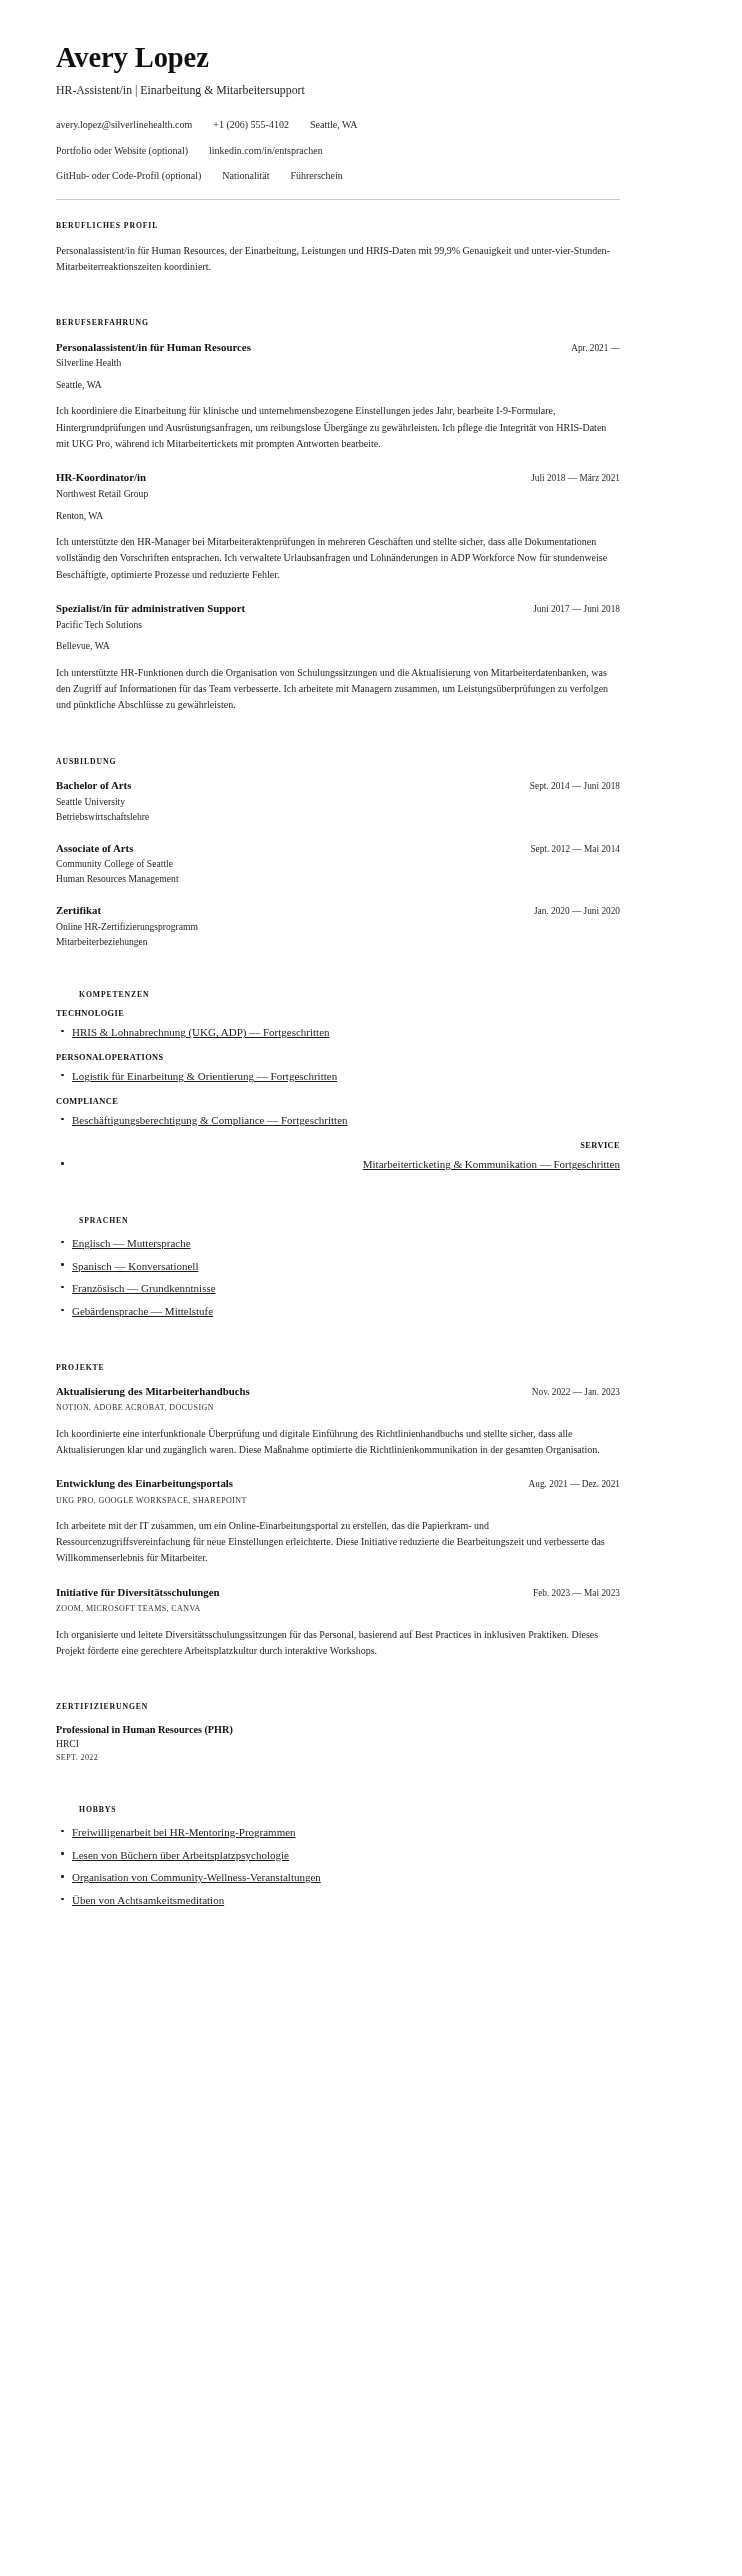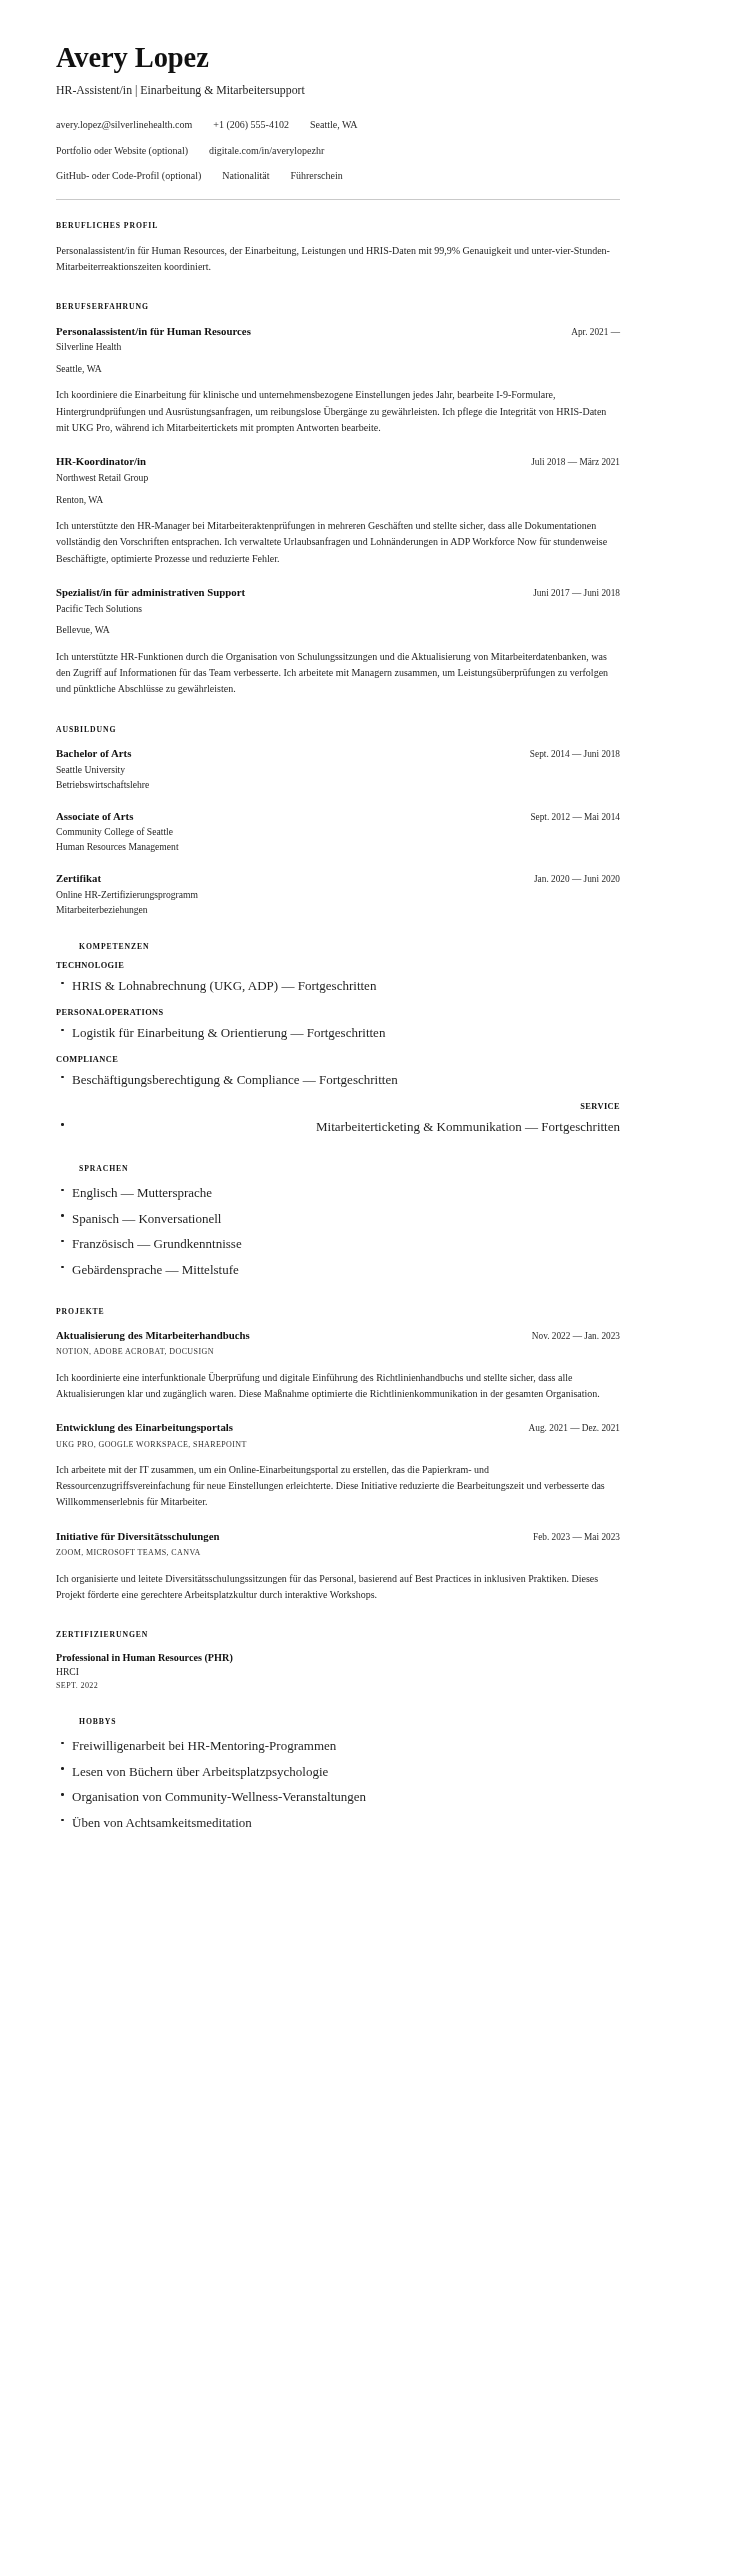--- a/index.html
+++ b/index.html
@@ -49,21 +49,21 @@
   .contact-row .ci { margin-right: 21px; white-space: nowrap; }
   .contact-row .ci:last-child { margin-right: 0; }
 
   .rule {
     border: 0;
     border-top: 0.6px solid #c9c9c9;
     margin: 16px 0 21px 0;
   }
 
   
-  .section { margin: 0 0 16px 0; }
+  .section { margin: 16px 0 16px 0; }
   .section-title {
     font-size: 7.7px;
     font-weight: bold;
     letter-spacing: 0.9px;
     text-transform: uppercase;
     margin: 0 0 12.4px 0;
     color: #111111;
   }
   .section-title.tight { margin-bottom: 10px; padding-left: 23px; }
 
@@ -139,26 +139,27 @@
     margin: 0 0 6.2px 0;
     color: #111111;
   }
 
   ul.bullets {
     list-style: none;
     margin: 0;
     padding: 0;
   }
   ul.bullets li {
-    font-size: 13px;
+    font-size: 11px;
     line-height: 1.5;
     color: #1f1f1f;
     position: relative;
     padding-left: 16px;
     margin: 0 0 6.2px 0;
+    text-decoration: underline;
   }
   ul.bullets li:last-child { margin-bottom: 0; }
   ul.bullets li::before {
     content: "";
     position: absolute;
     left: 5px;
     top: 5.6px;
     width: 2.5px;
     height: 2.5px;
     background: #1f1f1f;
@@ -197,21 +198,21 @@
     <p class="headline">HR-Assistent/in | Einarbeitung &amp; Mitarbeitersupport</p>
 
     <div class="contact-row">
       <span class="ci">avery.lopez@silverlinehealth.com</span>
       <span class="ci">+1 (206) 555-4102</span>
       <span class="ci">Seattle, WA</span>
     </div>
 
     <div class="contact-row">
       <span class="ci">Portfolio oder Website (optional)</span>
-      <span class="ci">digitale.com/in/averylopezhr</span>
+      <span class="ci">linkedin.com/in/entsprachen</span>
     </div>
 
     <div class="contact-row">
       <span class="ci">GitHub- oder Code-Profil (optional)</span>
       <span class="ci">Nationalität</span>
       <span class="ci">Führerschein</span>
     </div>
   </div>
 
   <hr class="rule">

